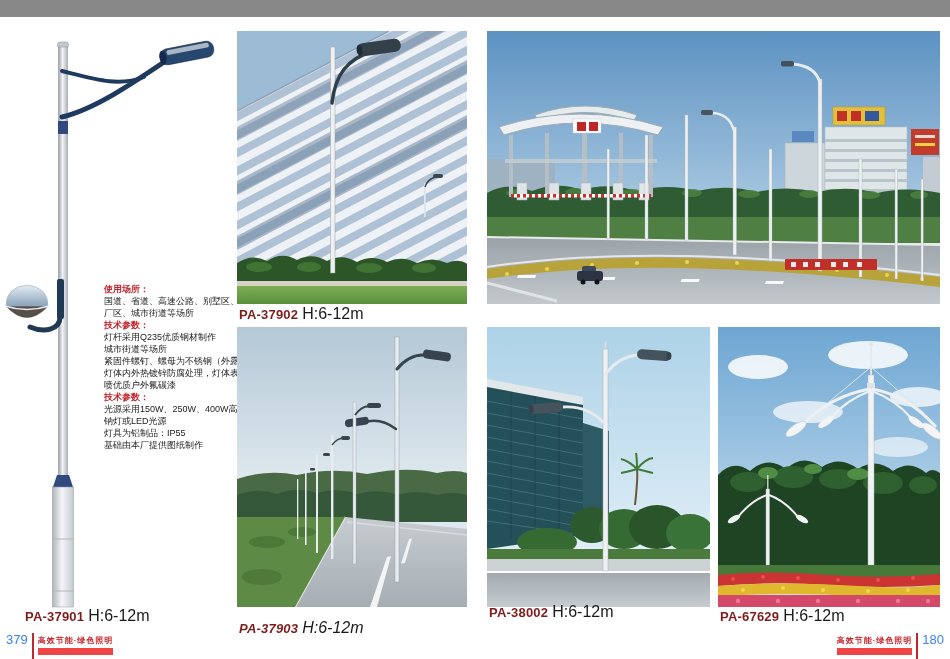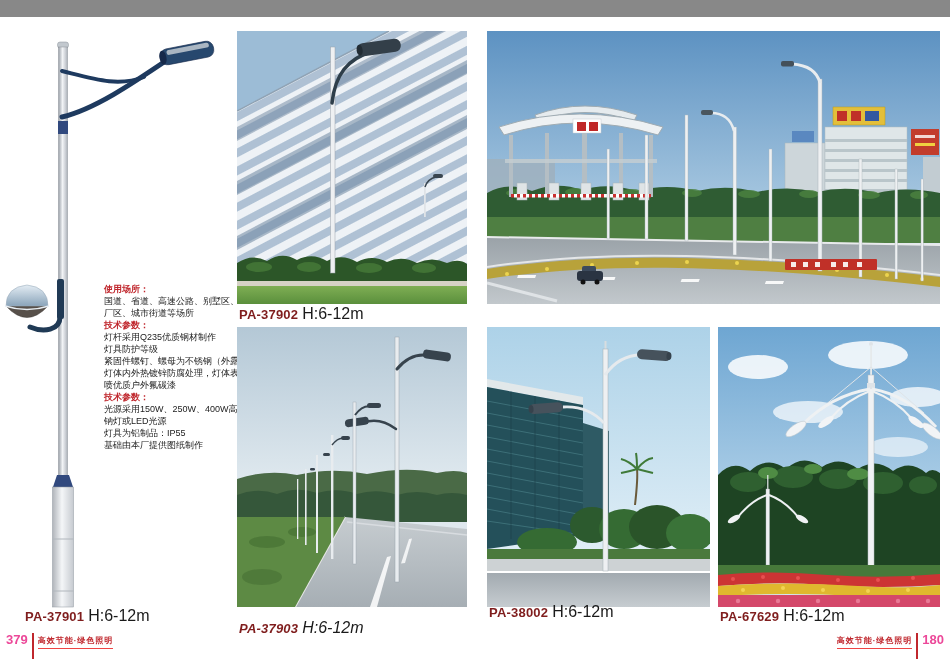--- a/index.html
+++ b/index.html
@@ -17,24 +17,24 @@
   .label .h { color:#1a1a1a; font-size:16px; margin-left:4px; }
   .label .note-label { color:#c0272d; font-weight:bold; font-size:8.5px; margin-left:7px; }
   .label .note { color:#222; font-size:8.5px; }
 
   .spec-text { position:absolute; left:104px; top:266px; width:132px;
     font-size:9px; line-height:12px; color:#222; }
   .spec-line { white-space:nowrap; }
   .spec-line.red { color:#c0272d; font-weight:bold; }
 
   .footer { position:absolute; top:616px; display:flex; align-items:flex-start; }
-  .footer .pnum { font-size:13px; font-weight:bold; color:#ec4899; line-height:13px; }
+  .footer .pnum { font-size:13px; font-weight:normal; color:#3b82f6; line-height:13px; }
   .footer .fdiv { width:2px; height:26px; background:#c0272d; margin:0 4px; }
   .footer .slogan { font-size:8px; font-weight:bold; color:#c0272d; letter-spacing:1px;
-    border-bottom:1px solid #ef4444; padding-bottom:2px; margin-top:2px; }
+    border-bottom:7px solid #ef4444; padding-bottom:2px; margin-top:2px; }
   .footer-left { left:6px; }
   .footer-right { right:6px; }
 </style>
 </head>
 <body>
 
 <div class="page">
 
   <svg class="lamp-art" width="233" height="600" viewBox="0 0 233 600">
     <defs>
@@ -82,21 +82,21 @@
       <line x1="53" y1="574" x2="73.5" y2="574" stroke="#b0b6bc" stroke-width="1"></line>
     </g>
   </svg>
 
   <div class="spec-text">
     <div class="spec-line red">使用场所：</div>
     <div class="spec-line">国道、省道、高速公路、别墅区、</div>
     <div class="spec-line">厂区、城市街道等场所</div>
     <div class="spec-line red">技术参数：</div>
     <div class="spec-line">灯杆采用Q235优质钢材制作</div>
-    <div class="spec-line">灯具防护等级</div>
+    <div class="spec-line">城市街道等场所</div>
     <div class="spec-line">紧固件螺钉、螺母为不锈钢（外露）</div>
     <div class="spec-line">灯体内外热镀锌防腐处理，灯体表面</div>
     <div class="spec-line">喷优质户外氟碳漆</div>
     <div class="spec-line red">技术参数：</div>
     <div class="spec-line">光源采用150W、250W、400W高压</div>
     <div class="spec-line">钠灯或LED光源</div>
     <div class="spec-line">灯具为铝制品：IP55</div>
     <div class="spec-line">基础由本厂提供图纸制作</div>
   </div>
 

